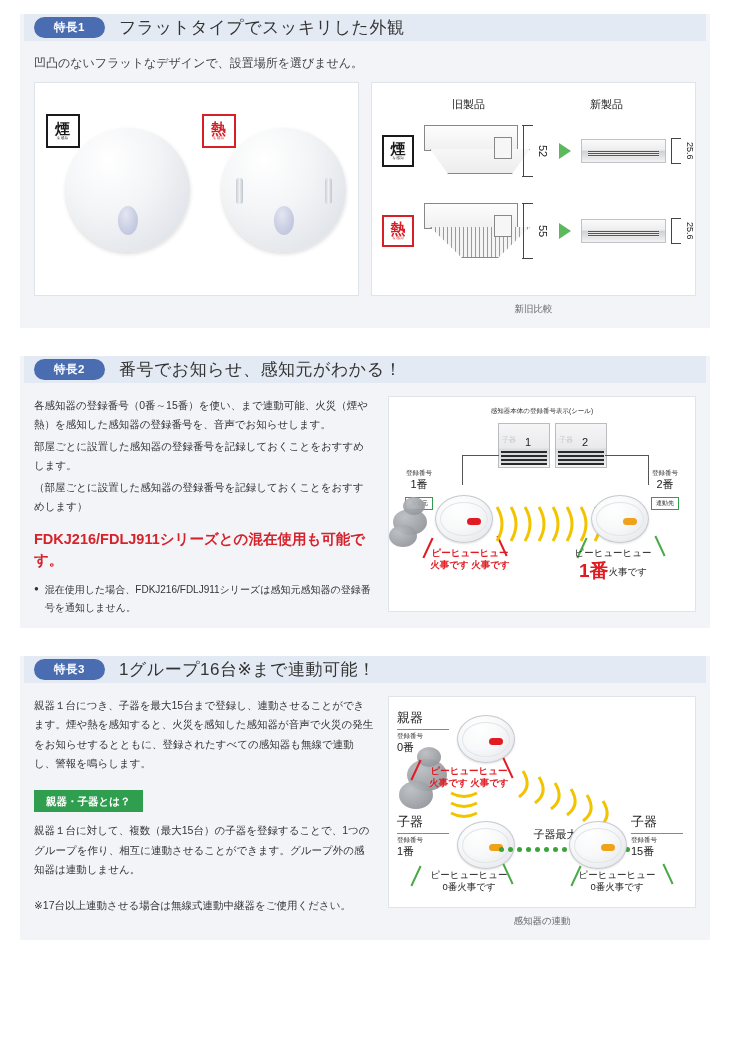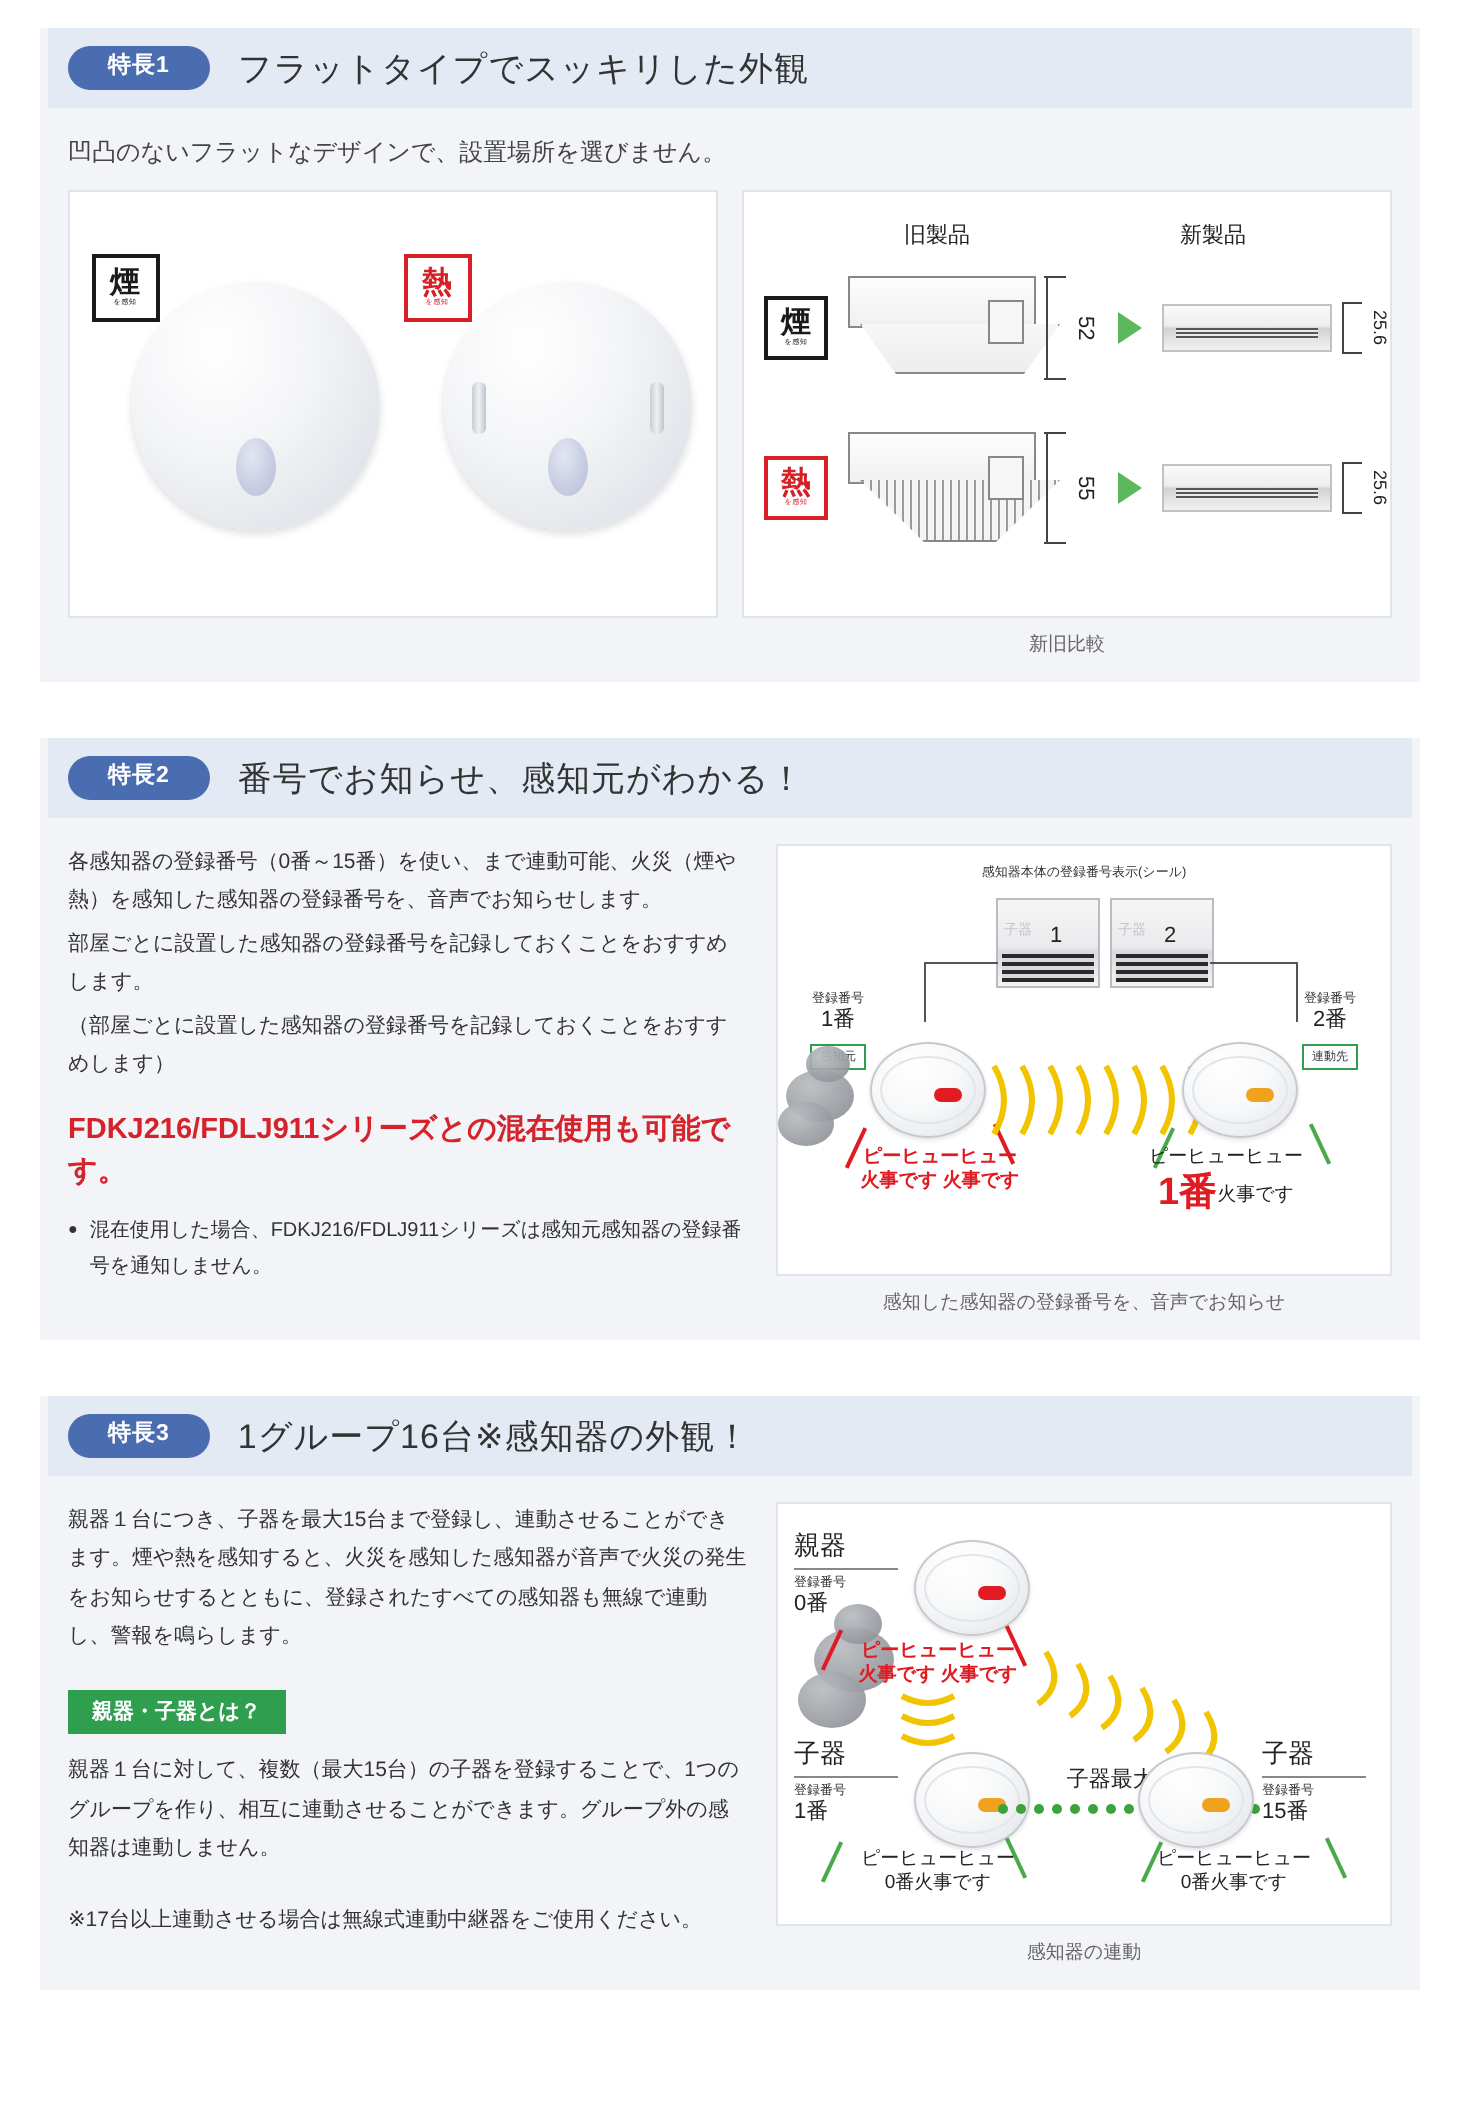--- a/index.html
+++ b/index.html
@@ -8,21 +8,21 @@
     font-family:"Liberation Sans","DejaVu Sans",sans-serif;
     color:#333;overflow:hidden;
   }
   .page{width:730px;height:1064px;position:relative;}
 
   
   .section{background:#f2f4f8;margin:0 20px 28px 20px;padding:0 0 12px 0;}
   .section:first-child{margin-top:14px;}
 
   .sec-head{
-    background:#e4eaf3;height:40px;display:flex;align-items:center;
+    background:#e4eaf3;height:27px;display:flex;align-items:center;
     padding:0 0 0 10px;margin:0 4px;
   }
   .badge{
     background:#4a6cb0;color:#fff;border-radius:14px;
     font-size:11.5px;font-weight:bold;letter-spacing:.5px;
     padding:5px 20px;line-height:1;white-space:nowrap;
   }
   .sec-title{
     font-size:17px;color:#333;margin-left:14px;letter-spacing:.5px;
     font-weight:normal;white-space:nowrap;
@@ -321,29 +321,28 @@
           <div class="det2" style="position:absolute;right:46px;top:98px;">
             <div class="led2 orange"></div>
           </div>
           <div class="bolt green" style="right:112px;top:140px;transform:rotate(25deg);"></div>
           <div class="bolt green" style="right:34px;top:138px;transform:rotate(-25deg);"></div>
           <div class="alert dark" style="right:22px;top:150px;width:120px;">
             <div class="l1">ピーヒューヒュー</div>
             <div class="l2"><span class="bignum">1番</span><span>火事です</span></div>
           </div>
         </div>
-        <div class="figcap">感知した感知器の登録番号を、音声でお知らせ</div>
       </div>
     </div>
   </div>
 
   <div class="section">
     <div class="sec-head">
       <span class="badge">特長3</span>
-      <span class="sec-title">1グループ16台※感知器の外観！</span>
+      <span class="sec-title">1グループ16台※まで連動可能！</span>
     </div>
 
     <div class="cols">
       <div class="col-text">
         <p class="para">親器１台につき、子器を最大15台まで登録し、連動させることができます。煙や熱を感知すると、火災を感知した感知器が音声で火災の発生をお知らせするとともに、登録されたすべての感知器も無線で連動し、警報を鳴らします。</p>
         <div class="greenbadge">親器・子器とは？</div>
         <p class="para">親器１台に対して、複数（最大15台）の子器を登録することで、1つのグループを作り、相互に連動させることができます。グループ外の感知器は連動しません。</p>
         <p class="note">※17台以上連動させる場合は無線式連動中継器をご使用ください。</p>
       </div>
 

